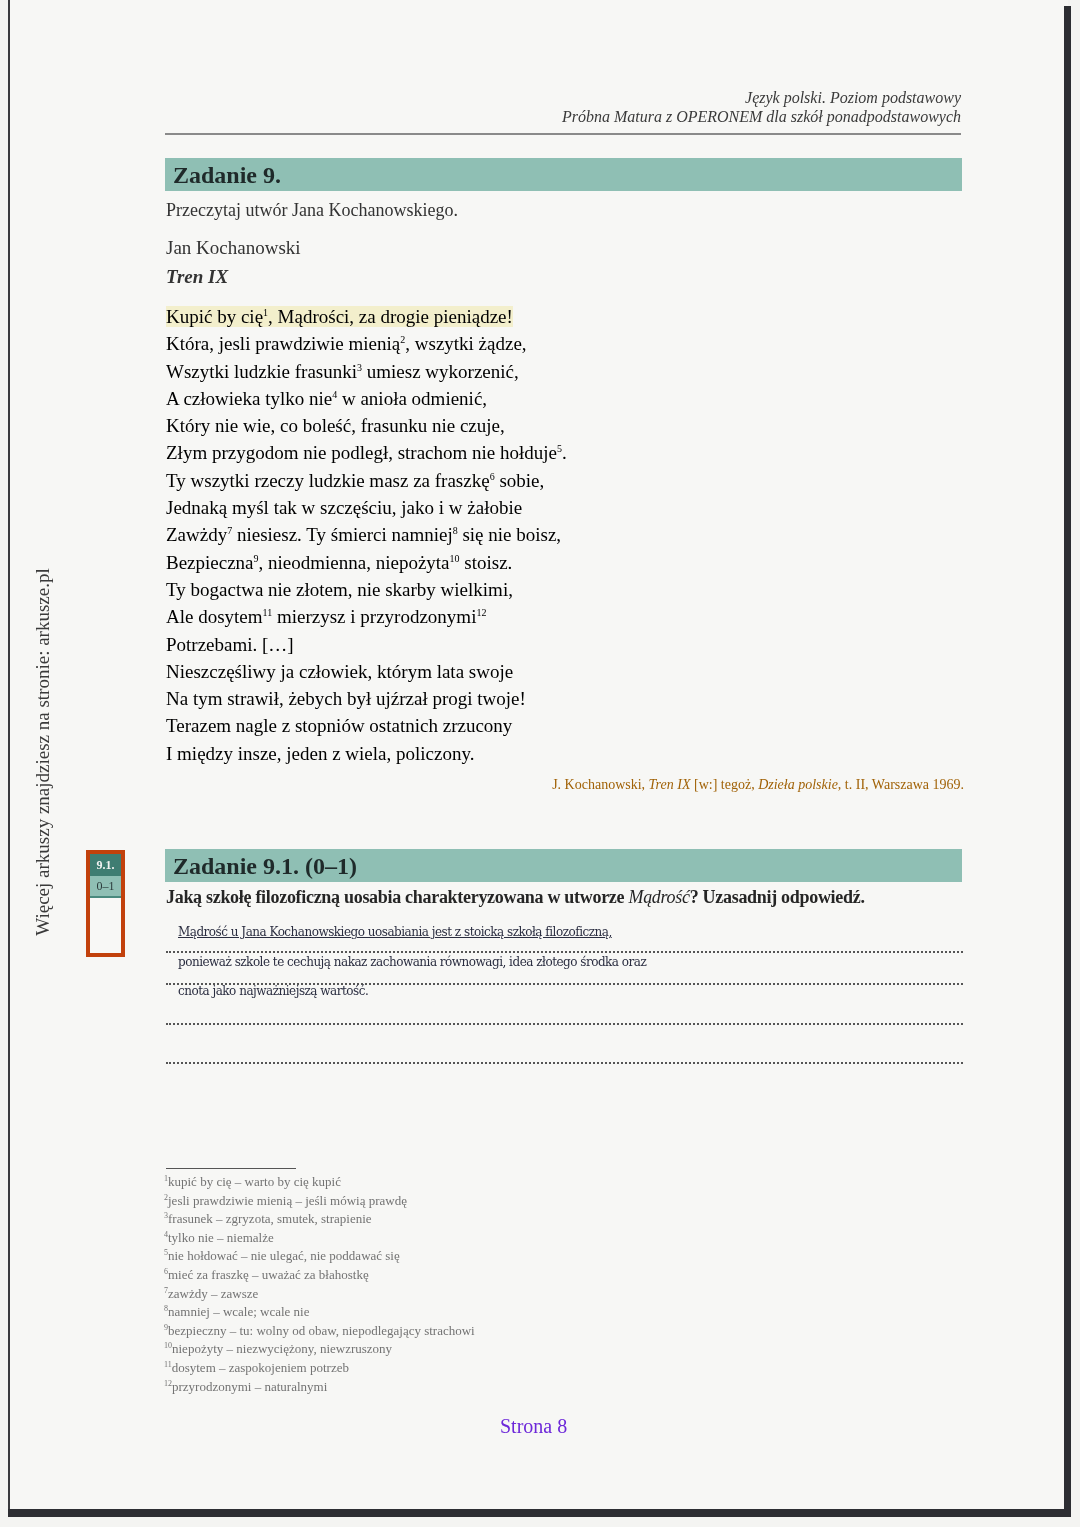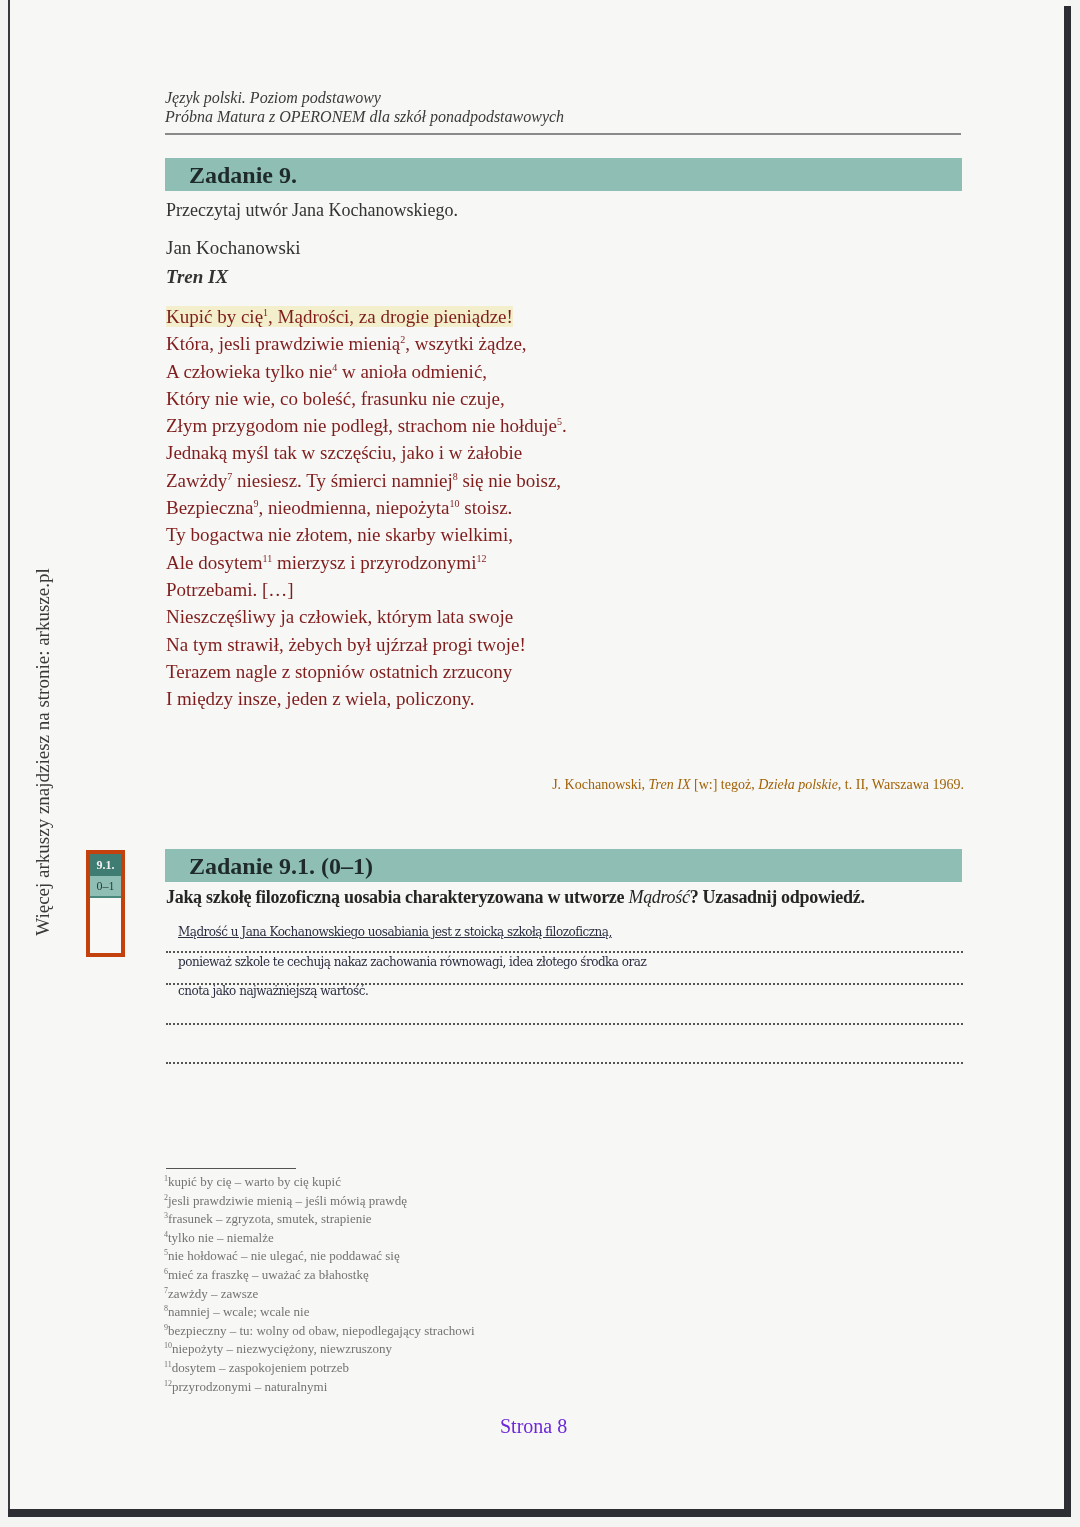--- a/index.html
+++ b/index.html
@@ -22,42 +22,42 @@
       position: absolute; left: 8px; top: 1509px; width: 1063px; height: 8px;
       background: #2d2e33;
     }
     .bottom-gap2 {
       position: absolute; left: 0; top: 1517px; width: 1080px; height: 10px;
       background: #f4f4f2;
     }
 
     .header {
       position: absolute; left: 165px; top: 88px; width: 796px;
-      text-align: left; font-style: italic; font-size: 16px; line-height: 19px;
+      text-align: right; font-style: italic; font-size: 16px; line-height: 19px;
       color: #3a3a3a;
     }
     .header-rule {
       position: absolute; left: 165px; top: 133px; width: 796px; height: 2px;
       background: #8a8a8a;
     }
 
     .task-bar {
       position: absolute; left: 165px; width: 797px; height: 33px;
       background: #8fbfb4;
-      box-sizing: border-box; padding-left: 24px;
+      box-sizing: border-box; padding-left: 8px;
       font-weight: bold; font-size: 24px; line-height: 34px; color: #1f2a2a;
     }
 
     .intro { position: absolute; left: 166px; top: 200px; font-size: 18px; color: #333; }
     .author { position: absolute; left: 166px; top: 237px; font-size: 19px; color: #333; }
     .title { position: absolute; left: 166px; top: 266px; font-size: 19px; font-weight: bold; font-style: italic; color: #333; }
 
     .poem {
       position: absolute; left: 166px; top: 303px; font-size: 19px; line-height: 27.3px;
-      color: #7f1d1d;
+      color: #000000;
     }
     .poem .line { white-space: nowrap; }
     .poem .line.highlight span.hl { background: #f3efcc; }
     sup { font-size: 10px; vertical-align: 7px; line-height: 0; }
 
     .source {
       position: absolute; left: 460px; top: 777px; width: 504px; text-align: right;
       font-size: 14px; color: #a16207;
     }
     .source i { font-style: italic; }
@@ -126,23 +126,25 @@
 <div class="header-rule"></div>
 
 <div class="task-bar" style="top:158px;">Zadanie 9.</div>
 <div class="intro">Przeczytaj utwór Jana Kochanowskiego.</div>
 <div class="author">Jan Kochanowski</div>
 <div class="title">Tren IX</div>
 
 <div class="poem">
   <div class="line highlight"><span class="hl"><span>Kupić by cię</span><sup>1</sup><span>, Mądrości, za drogie pieniądze!</span></span></div>
   <div class="line"><span>Która, jesli prawdziwie mienią</span><sup>2</sup><span>, wszytki żądze,</span></div>
+  <div class="line"><span>Wszytki ludzkie frasunki</span><sup>3</sup><span> umiesz wykorzenić,</span></div>
   <div class="line"><span>A człowieka tylko nie</span><sup>4</sup><span> w anioła odmienić,</span></div>
   <div class="line"><span>Który nie wie, co boleść, frasunku nie czuje,</span></div>
   <div class="line"><span>Złym przygodom nie podległ, strachom nie hołduje</span><sup>5</sup><span>.</span></div>
+  <div class="line"><span>Ty wszytki rzeczy ludzkie masz za fraszkę</span><sup>6</sup><span> sobie,</span></div>
   <div class="line"><span>Jednaką myśl tak w szczęściu, jako i w żałobie</span></div>
   <div class="line"><span>Zawżdy</span><sup>7</sup><span> niesiesz. Ty śmierci namniej</span><sup>8</sup><span> się nie boisz,</span></div>
   <div class="line"><span>Bezpieczna</span><sup>9</sup><span>, nieodmienna, niepożyta</span><sup>10</sup><span> stoisz.</span></div>
   <div class="line"><span>Ty bogactwa nie złotem, nie skarby wielkimi,</span></div>
   <div class="line"><span>Ale dosytem</span><sup>11</sup><span> mierzysz i przyrodzonymi</span><sup>12</sup></div>
   <div class="line"><span>Potrzebami. […]</span></div>
   <div class="line"><span>Nieszczęśliwy ja człowiek, którym lata swoje</span></div>
   <div class="line"><span>Na tym strawił, żebych był ujźrzał progi twoje!</span></div>
   <div class="line"><span>Terazem nagle z stopniów ostatnich zrzucony</span></div>
   <div class="line"><span>I między insze, jeden z wiela, policzony.</span></div>

